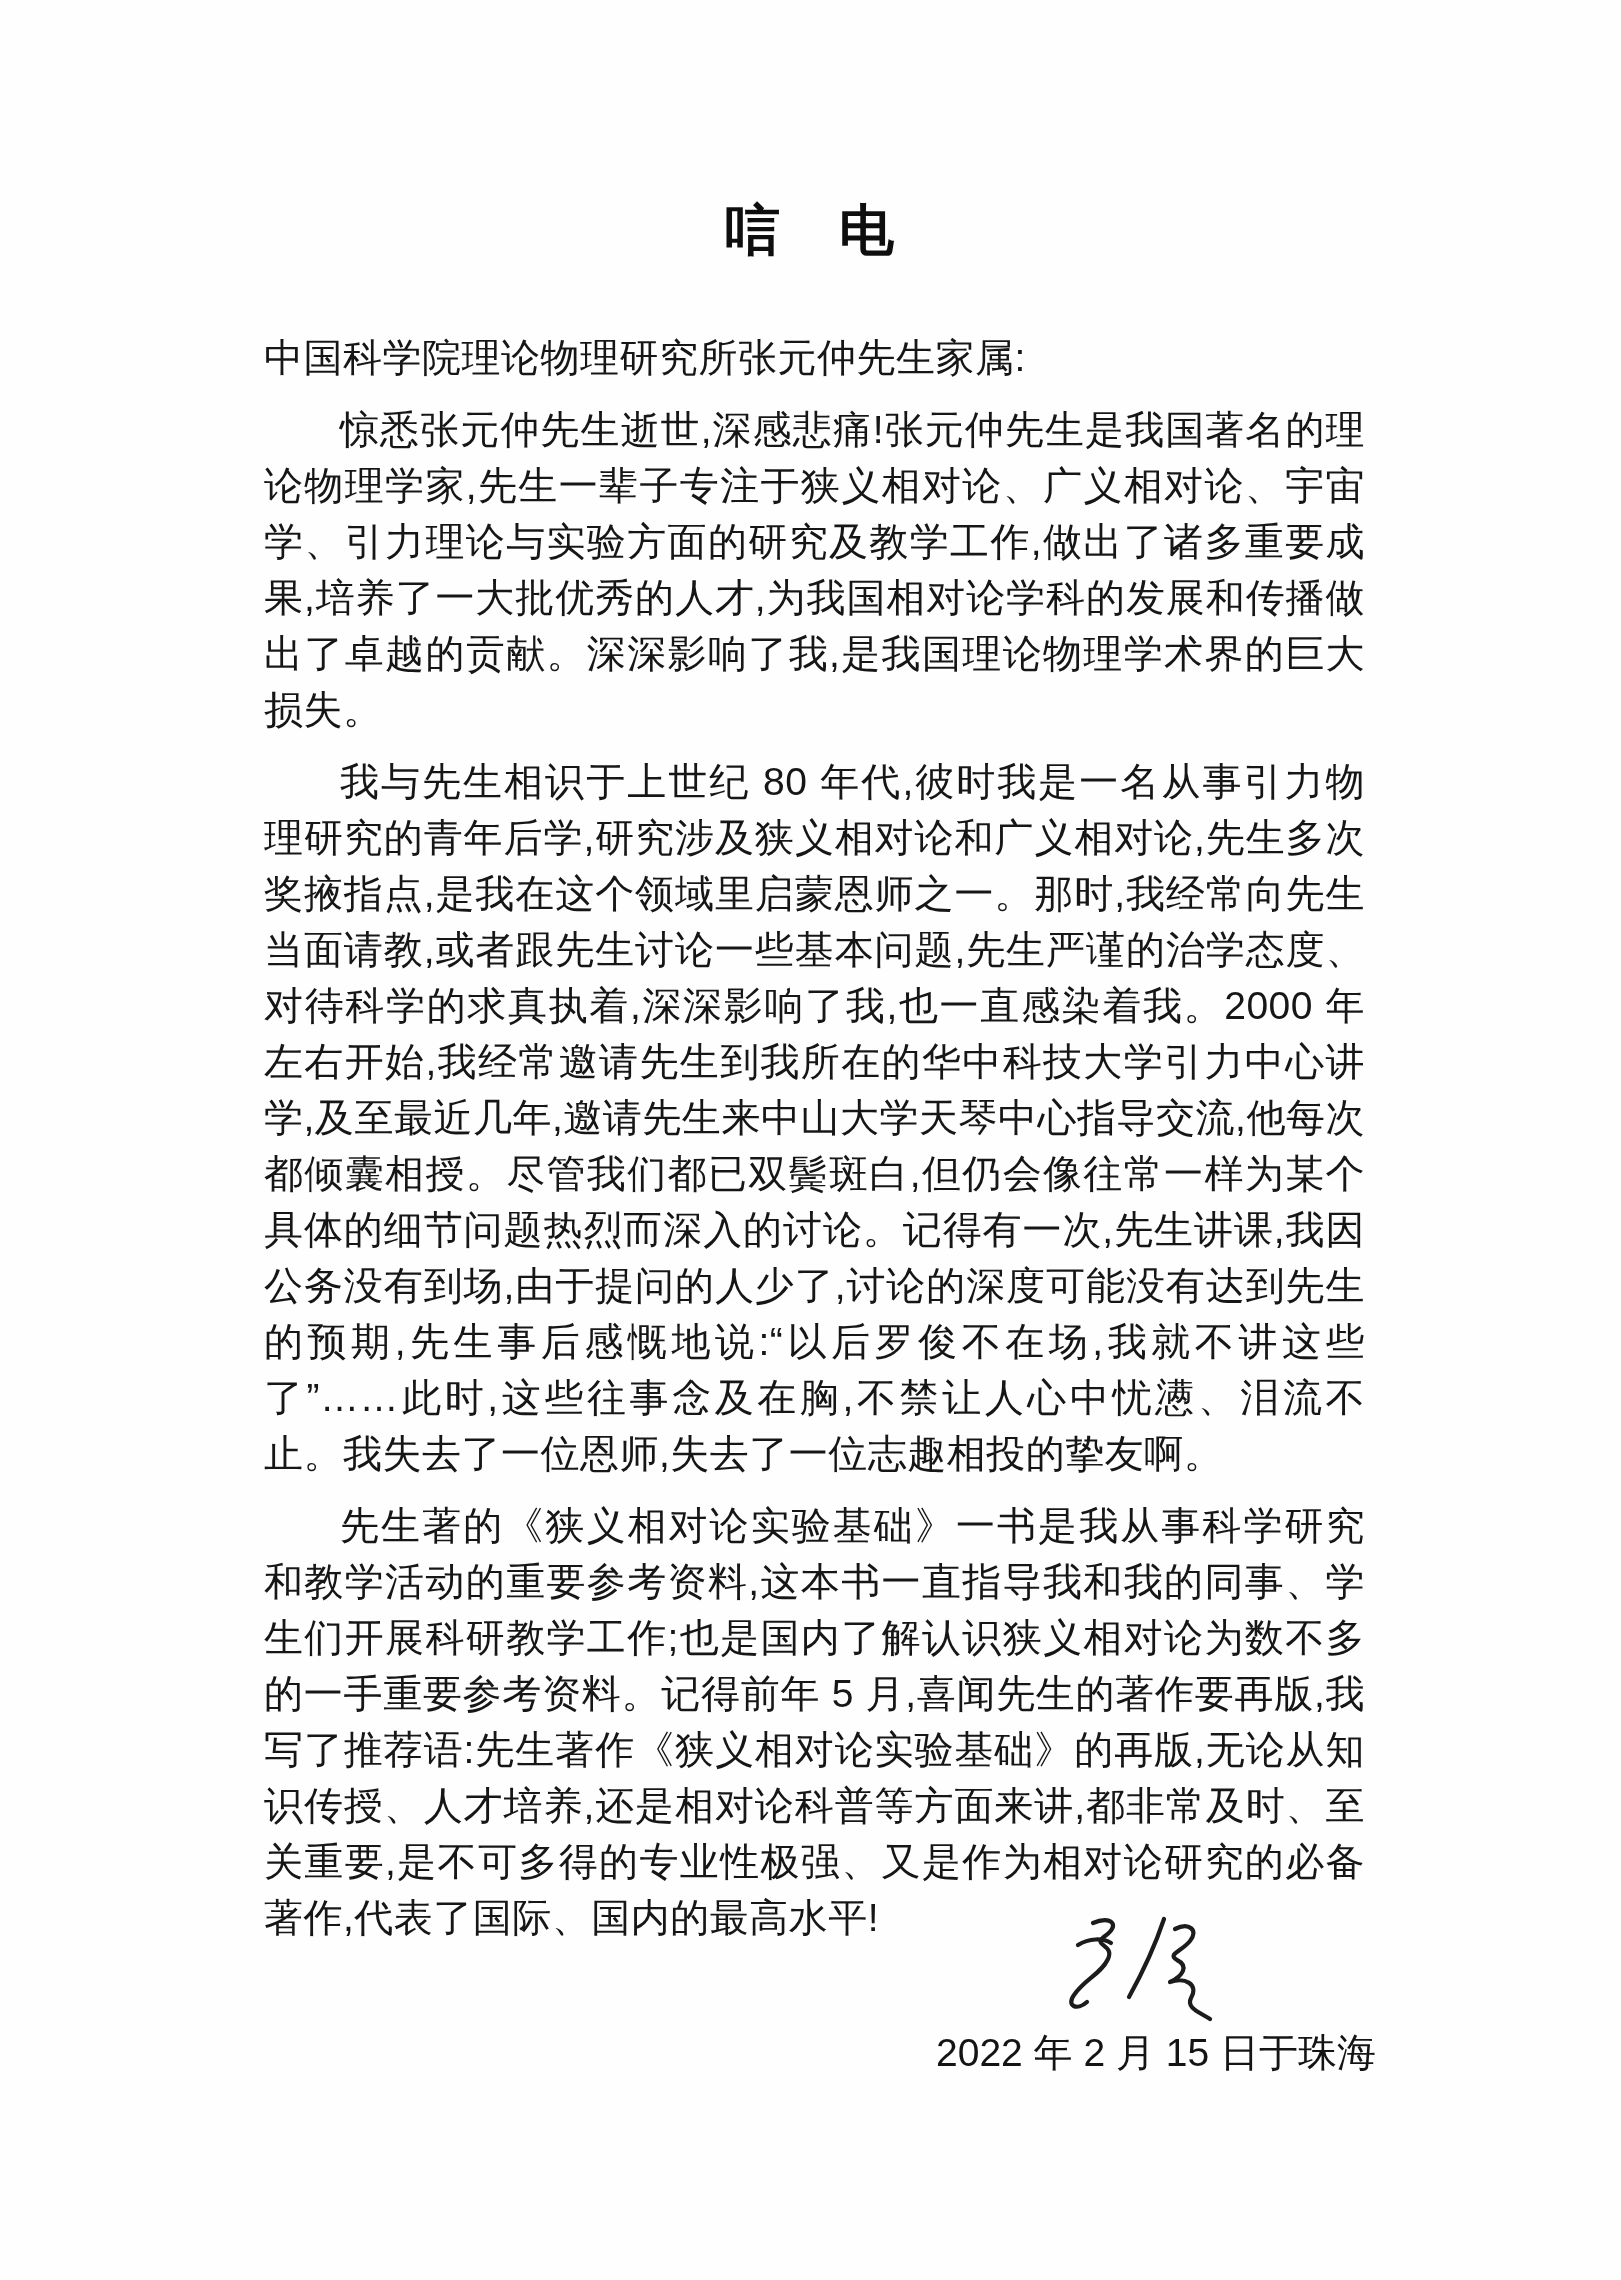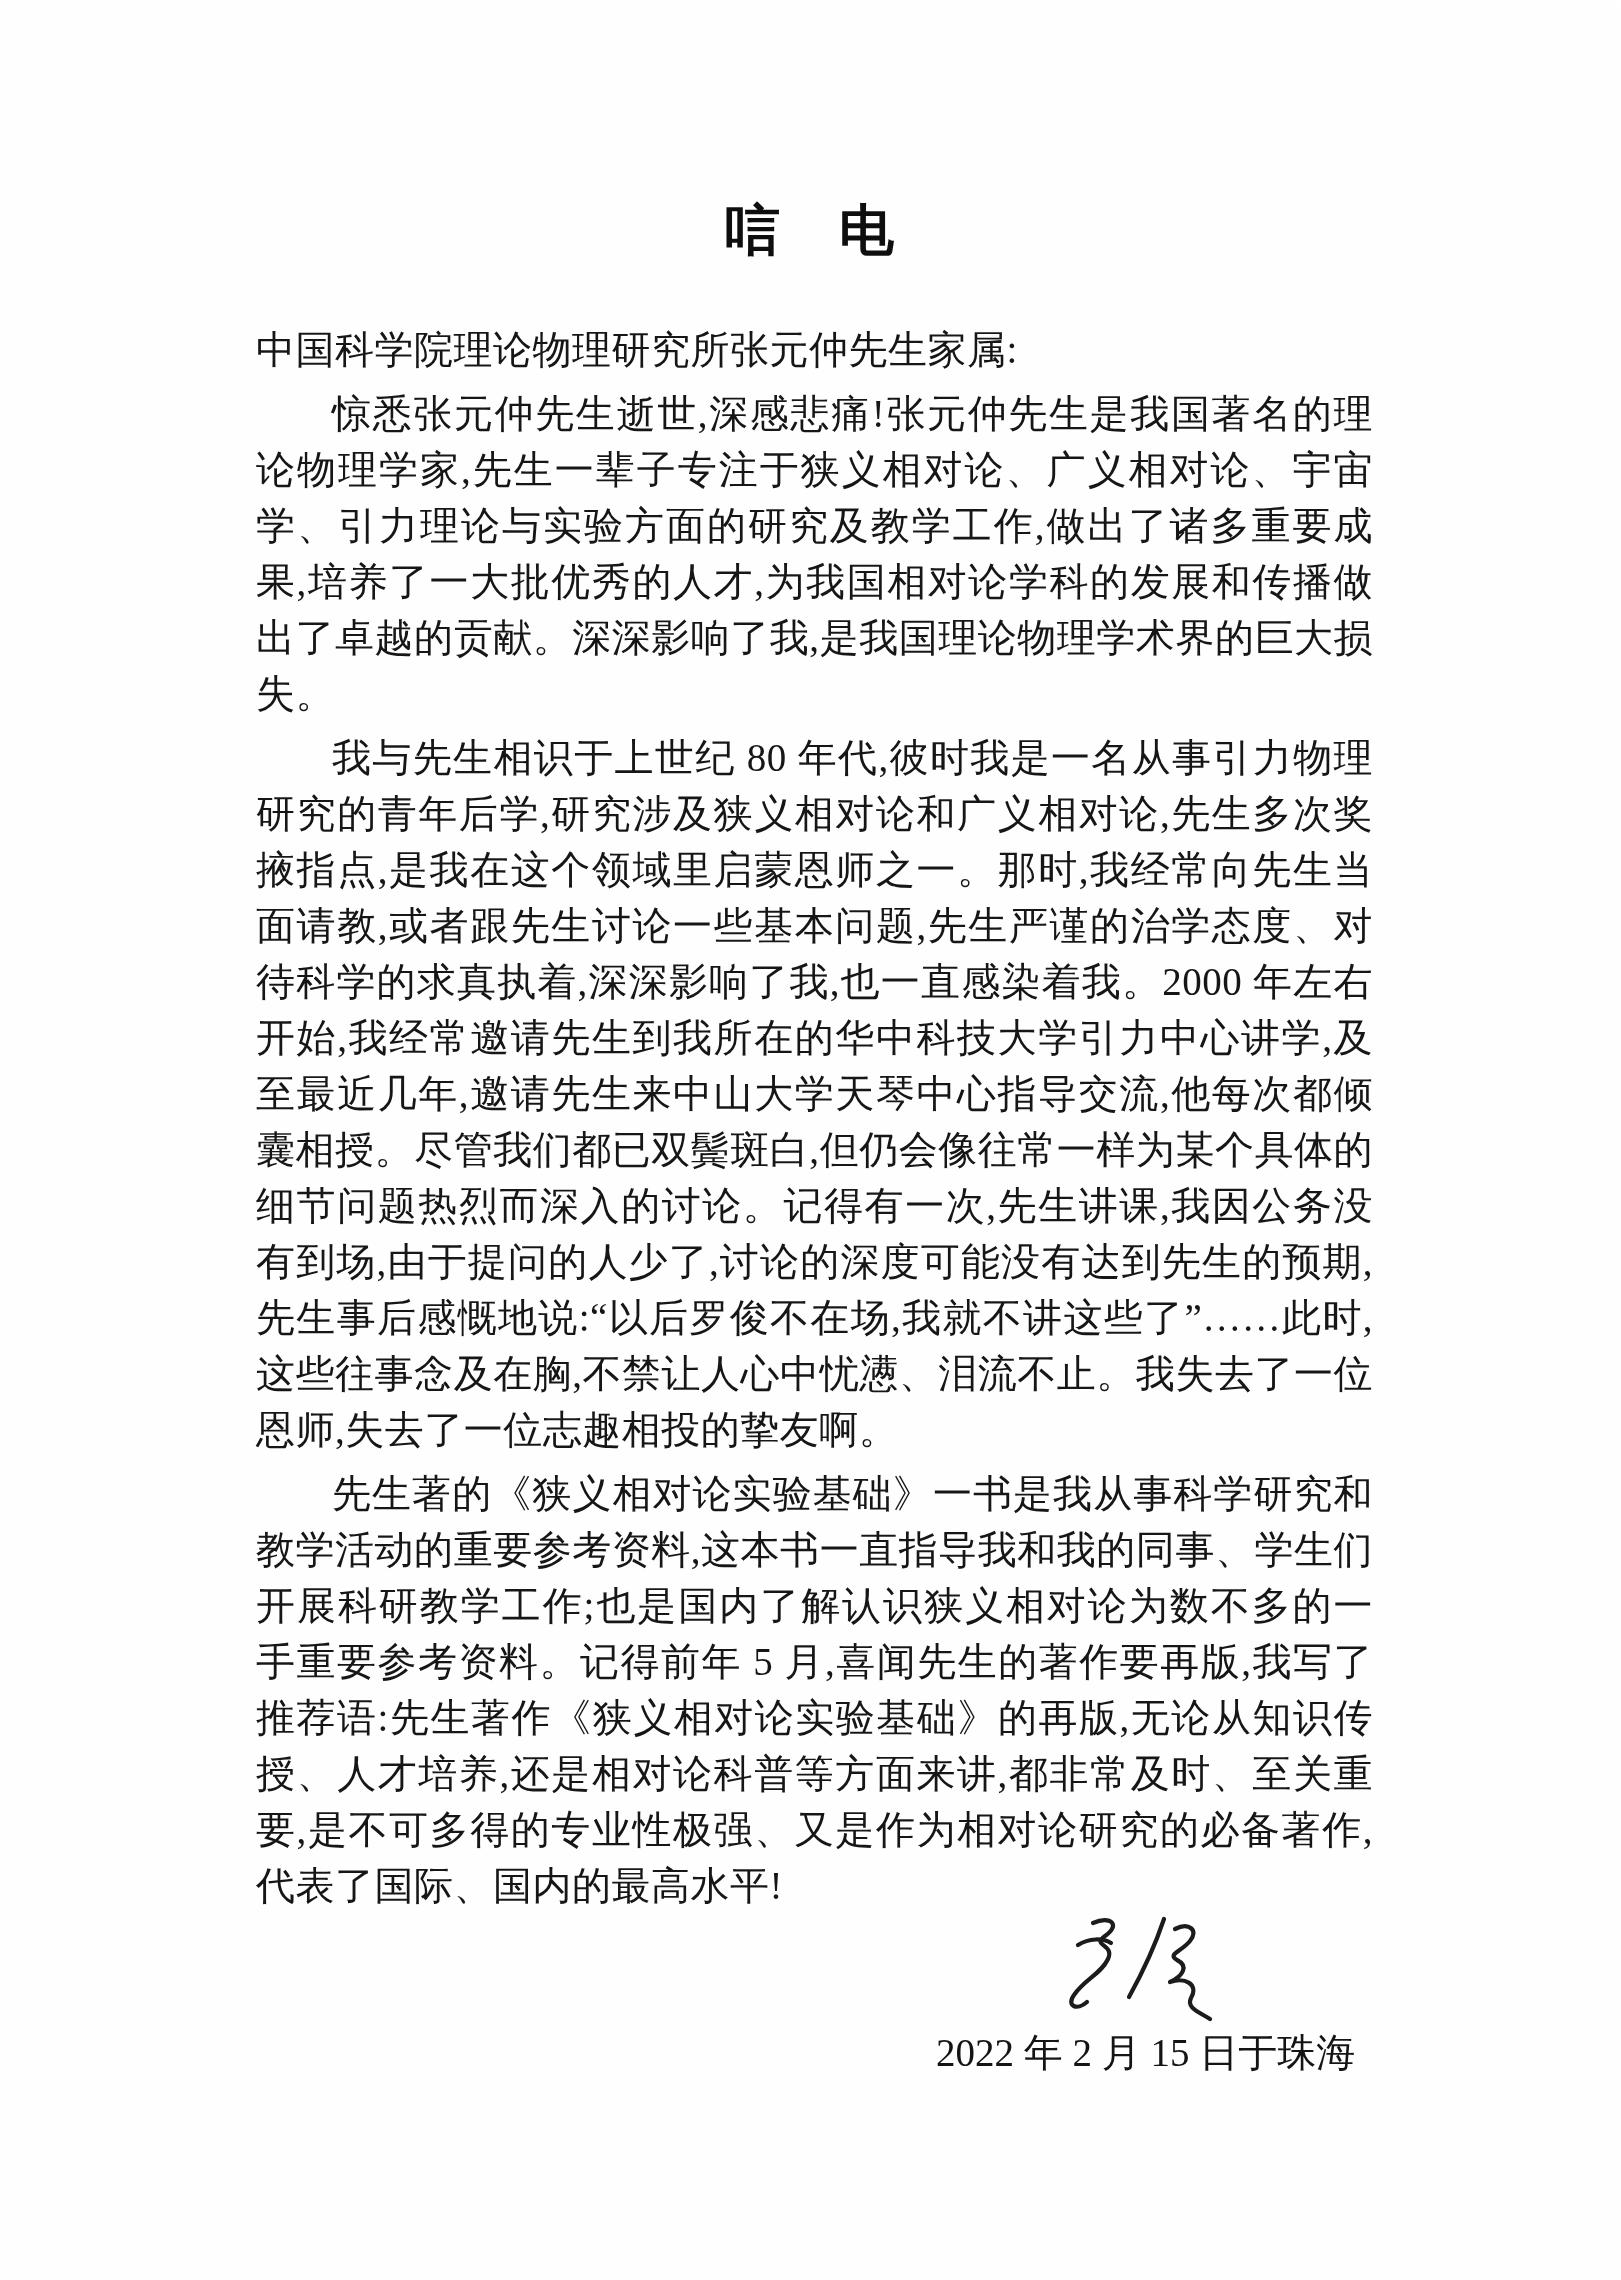--- a/index.html
+++ b/index.html
@@ -6,21 +6,21 @@
     margin: 0;
     padding: 0;
     background: #ffffff;
   }
   .page {
     position: relative;
     width: 1621px;
     height: 2281px;
     background: #fefefe;
     color: #161616;
-    font-family: Liberation Serif, serif;
+    font-family: Liberation Sans, sans-serif;
     overflow: hidden;
     border-radius: 9px;
   }
   .doc-title {
     position: absolute;
     top: 194px;
     left: 0;
     right: 0;
     margin: 0;
     text-align: center;
@@ -34,21 +34,21 @@
     top: 314px;
     left: 248px;
     width: 1133px;
     font-size: 39px;
     line-height: 56px;
     text-align: justify;
     text-justify: inter-ideograph;
     letter-spacing: 0.5px;
   }
   .body-text p {
-    margin: 8px;
+    margin: 16px;
     padding: 0;
   }
   .salutation {
     text-indent: 0;
   }
   .para {
     text-indent: 76px;
   }
   .closing {
     position: absolute;

